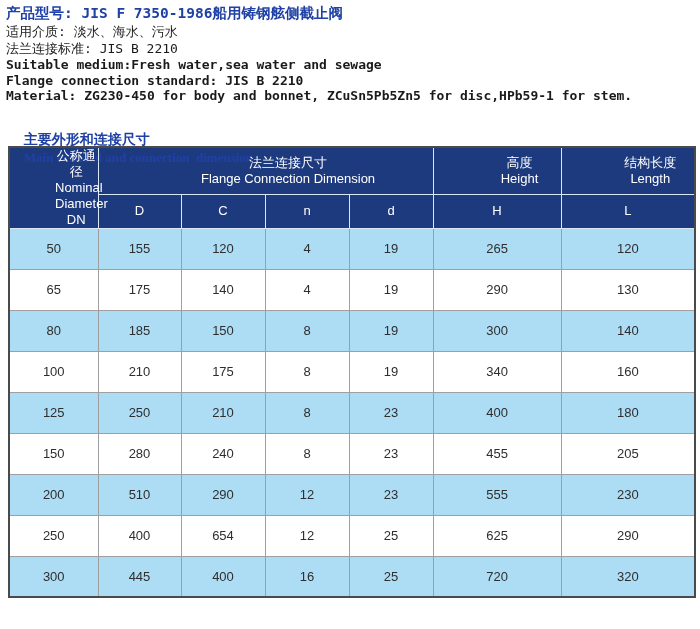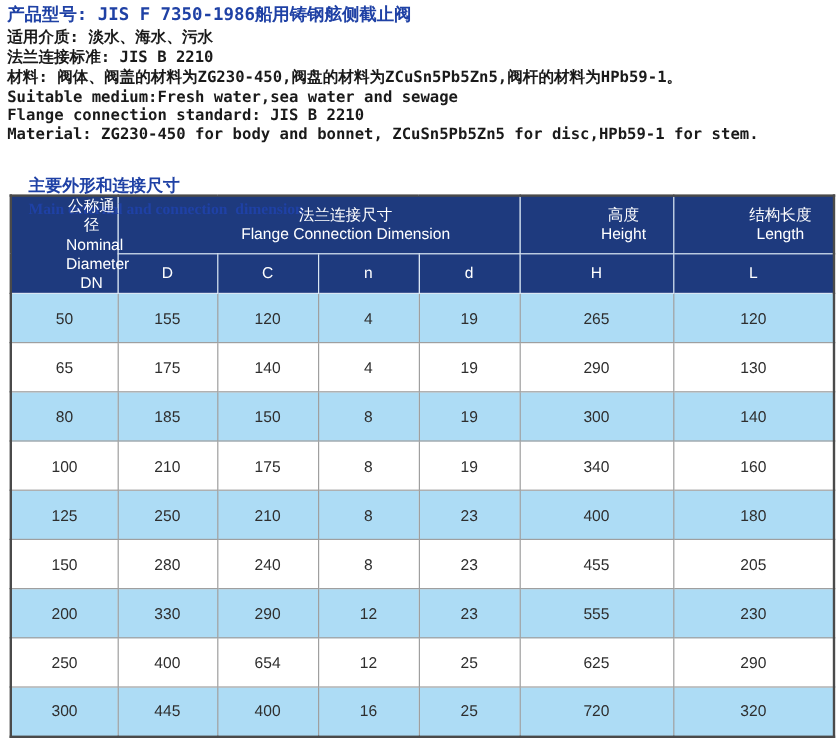--- a/index.html
+++ b/index.html
@@ -26,21 +26,21 @@
   .intro { padding: 3px 0 0 6px; }
   .intro p {
     margin: 0;
     font-size: 13px;
     line-height: 16px;
     color: var(--text-dark);
     white-space: pre-wrap;
   }
   .intro p.cn {
     font-family: "DejaVu Sans Mono", "DejaVu Sans", sans-serif;
-    font-weight: 700;
+    font-weight: 400;
     line-height: 16.5px;
   }
   .intro p.en {
     font-family: "DejaVu Sans Mono", "Liberation Mono", monospace;
     font-weight: 600;
     line-height: 15.5px;
   }
   .intro p.title-line {
     color: var(--title-blue);
     font-size: 14.5px;
@@ -54,21 +54,21 @@
   .section-title {
     margin: 8px 0 0 6px;
     height: 18px;
     line-height: 18px;
     color: var(--title-blue);
     white-space: pre-wrap;
   }
   .section-title .cn {
     font-size: 14px;
     font-weight: bold;
-    font-family: Liberation Mono, monospace;
+    font-family: Liberation Sans, sans-serif;
   }
   .section-title .en {
     font-size: 13px;
     font-weight: 600;
     font-family: Liberation Serif, serif;
   }
 
   
   table.dim {
     margin: 16px 0 0 8px;
@@ -105,21 +105,20 @@
 </style>
 </head>
 <body>
 
 <div class="page">
 
   <div class="intro">
     <p class="title-line">产品型号: JIS F 7350-1986船用铸钢舷侧截止阀</p>
     <p class="cn">适用介质: 淡水、海水、污水</p>
     <p class="cn">法兰连接标准: JIS B 2210</p>
-    <p class="cn">材料: 阀体、阀盖的材料为ZG230-450,阀盘的材料为ZCuSn5Pb5Zn5,阀杆的材料为HPb59-1。</p>
     <p class="en">Suitable medium:Fresh water,sea water and sewage</p>
     <p class="en">Flange connection standard: JIS B 2210</p>
     <p class="en">Material: ZG230-450 for body and bonnet, ZCuSn5Pb5Zn5 for disc,HPb59-1 for stem.</p>
   </div>
 
   <div class="section-title">
     <span class="cn">主要外形和连接尺寸</span>
     <span class="en">Main external and connection  dimension</span>
   </div>
 
@@ -213,21 +212,21 @@
           <td>150</td>
           <td>280</td>
           <td>240</td>
           <td>8</td>
           <td>23</td>
           <td>455</td>
           <td>205</td>
         </tr>
         <tr class="alt">
           <td>200</td>
-          <td>330</td>
+          <td>510</td>
           <td>290</td>
           <td>12</td>
           <td>23</td>
           <td>555</td>
           <td>230</td>
         </tr>
         <tr>
           <td>250</td>
           <td>400</td>
           <td>654</td>

